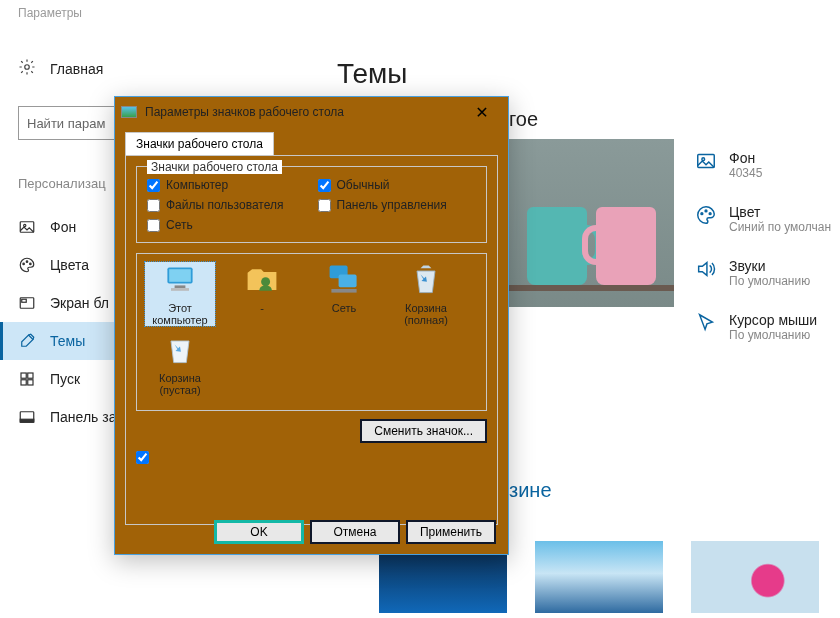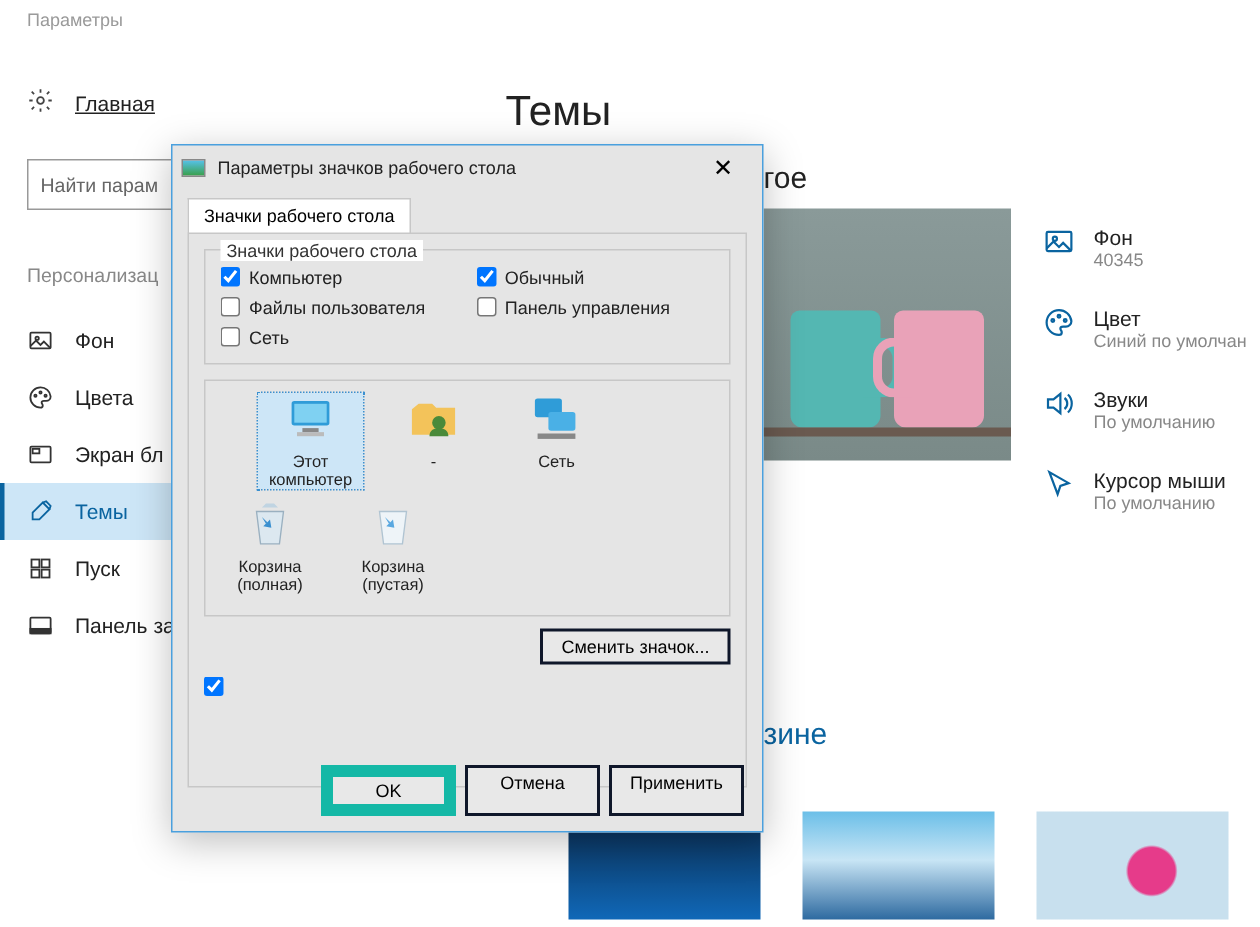--- a/index.html
+++ b/index.html
@@ -1,20 +1,20 @@
 <!DOCTYPE html>
 <html><head>
 <meta charset="utf-8">
 <style>
   * { box-sizing: border-box; margin: 0; padding: 0; font-family: 'Segoe UI', Tahoma, sans-serif; }
   body { width: 840px; height: 618px; background: #fff; color: #000; font-size: 13px; position: relative; overflow: hidden; }
   .app-title { position: absolute; top: 6px; left: 18px; color: #9a9a9a; font-size: 12px; }
   .home-row { position: absolute; top: 58px; left: 18px; display: flex; align-items: center; gap: 14px; }
   .gear-icon svg { width: 18px; height: 18px; }
-  .home-label { font-size: 14px; color: #222; text-decoration: underline; }
+  .home-label { font-size: 14px; color: #222; }
   .page-title { position: absolute; top: 58px; left: 337px; font-size: 28px; font-weight: 300; color: #222; }
   .search-box { position: absolute; top: 106px; left: 18px; width: 240px; height: 34px; border: 1px solid #999; padding: 0 8px; font-size: 13px; color: #666; display: flex; align-items: center; }
   .section-label { position: absolute; top: 176px; left: 18px; color: #888; font-size: 13px; }
   .sidebar-items { position: absolute; top: 208px; left: 0; width: 252px; }
   .sb-item { display: flex; align-items: center; gap: 14px; padding: 10px 18px; cursor: pointer; color: #222; font-size: 14px; }
   .sb-item.active { background: #cde6f7; color: #0a64a0; border-left: 3px solid #0a64a0; padding-left: 15px; }
   .sb-icon { width: 18px; height: 18px; display: flex; align-items: center; justify-content: center; }
   .sb-icon svg { width: 18px; height: 18px; }
   
   .right-heading { position: absolute; top: 108px; left: 509px; font-size: 20px; font-weight: 400; color: #222; }
@@ -32,41 +32,41 @@
   .prop-title { font-size: 14px; color: #222; }
   .prop-sub { font-size: 12px; color: #888; }
   .row-thumbs { position: absolute; top: 541px; left: 379px; display: flex; gap: 28px; }
   .thumb { width: 128px; height: 72px; }
   .t1 { background: linear-gradient(#0a2a4c, #1068b8); }
   .t2 { background: linear-gradient(180deg,#6bbfe8,#c8e5f5 45%, #2e6aa0); }
   .t3 { background: radial-gradient(circle at 60% 55%, #e63b8a 18%, #c8e0ee 20%); }
   .blue-link { position: absolute; left:509px; top:479px; color:#0a64a0; font-size:20px; }
 
   
-  .dialog { position: absolute; top: 96px; left: 114px; width: 395px; height: 459px; background: #e5e5e5; border: 1px solid #4aa0de; box-shadow: 0 6px 24px rgba(0,0,0,.25); }
+  .dialog { position: absolute; top: 96px; left: 114px; width: 395px; height: 459px; background: #a16207; border: 1px solid #4aa0de; box-shadow: 0 6px 24px rgba(0,0,0,.25); }
   .dlg-titlebar { display: flex; align-items: center; height: 30px; padding: 0 6px; }
   .dlg-appicon { width: 16px; height: 12px; background: linear-gradient(#56c1e8,#3aa04c); margin-right: 8px; border:1px solid #888; }
   .dlg-title { flex: 1; font-size: 12px; color: #222; }
   .dlg-close { width: 40px; text-align: center; font-size: 16px; cursor: pointer; }
   .dlg-body { padding: 4px 10px 10px; }
   .tab { display: inline-block; border: 1px solid #c7c7c7; border-bottom: 1px solid #fff; background: #fff; padding: 4px 10px; font-size: 12px; position: relative; top: 1px; }
   .tab-panel { border: 1px solid #c7c7c7; padding: 10px; height: 370px; position: relative; }
   .group { border: 1px solid #c7c7c7; padding: 8px 10px 10px; margin-bottom: 10px; }
   .group-legend { position: relative; top: -16px; background: #fff; padding: 0 4px; font-size: 12px; color: #333; display: inline-block; }
   .cb-grid { display: grid; grid-template-columns: 1fr 1fr; gap: 6px 12px; margin-top: -12px; }
-  .cb { display: flex; align-items: flex-start; gap: 6px; font-size: 12px; color: #222; }
+  .cb { display: flex; align-items: center; gap: 6px; font-size: 12px; color: #222; }
   .cb input { width: 13px; height: 13px; }
   .icon-box { border: 1px solid #c7c7c7; height: 158px; padding: 8px; display: flex; flex-wrap: wrap; align-content: flex-start; gap: 6px 12px; }
   .dicon { width: 70px; text-align: center; font-size: 11px; color: #222; }
-  .dicon.sel { background: #cde6f7; outline: 1px dotted #3a90d0; margin-left: 27px; }
+  .dicon.sel { background: #cde6f7; outline: 1px dotted #3a90d0; }
   .dicon .glyph { width: 42px; height: 36px; margin: 0 auto 4px; display:flex; align-items:center; justify-content:center; }
   .dicon .glyph svg { width: 36px; height: 36px; }
   .btn-row { display: flex; gap: 8px; justify-content: flex-end; margin-top: 8px; }
   .btn { border: 2px solid #0f172a; background: #e8e8e8; padding: 3px 12px; font-size: 12px; cursor: pointer; min-width: 90px; text-align:center; }
-  .btn.primary { border: 8px solid #14b8a6; padding: 2px 18px; }
+  .btn.primary { border: 3px solid #14b8a6; padding: 2px 18px; }
   .allow-row { margin-top: 8px; }
   .dlg-footer { position: absolute; bottom: 10px; right: 12px; display: flex; gap: 6px; }
 </style>
 </head>
 <body>
 
 <div class="app-title">Параметры</div>
 
 <div class="home-row">
   <span class="gear-icon">

